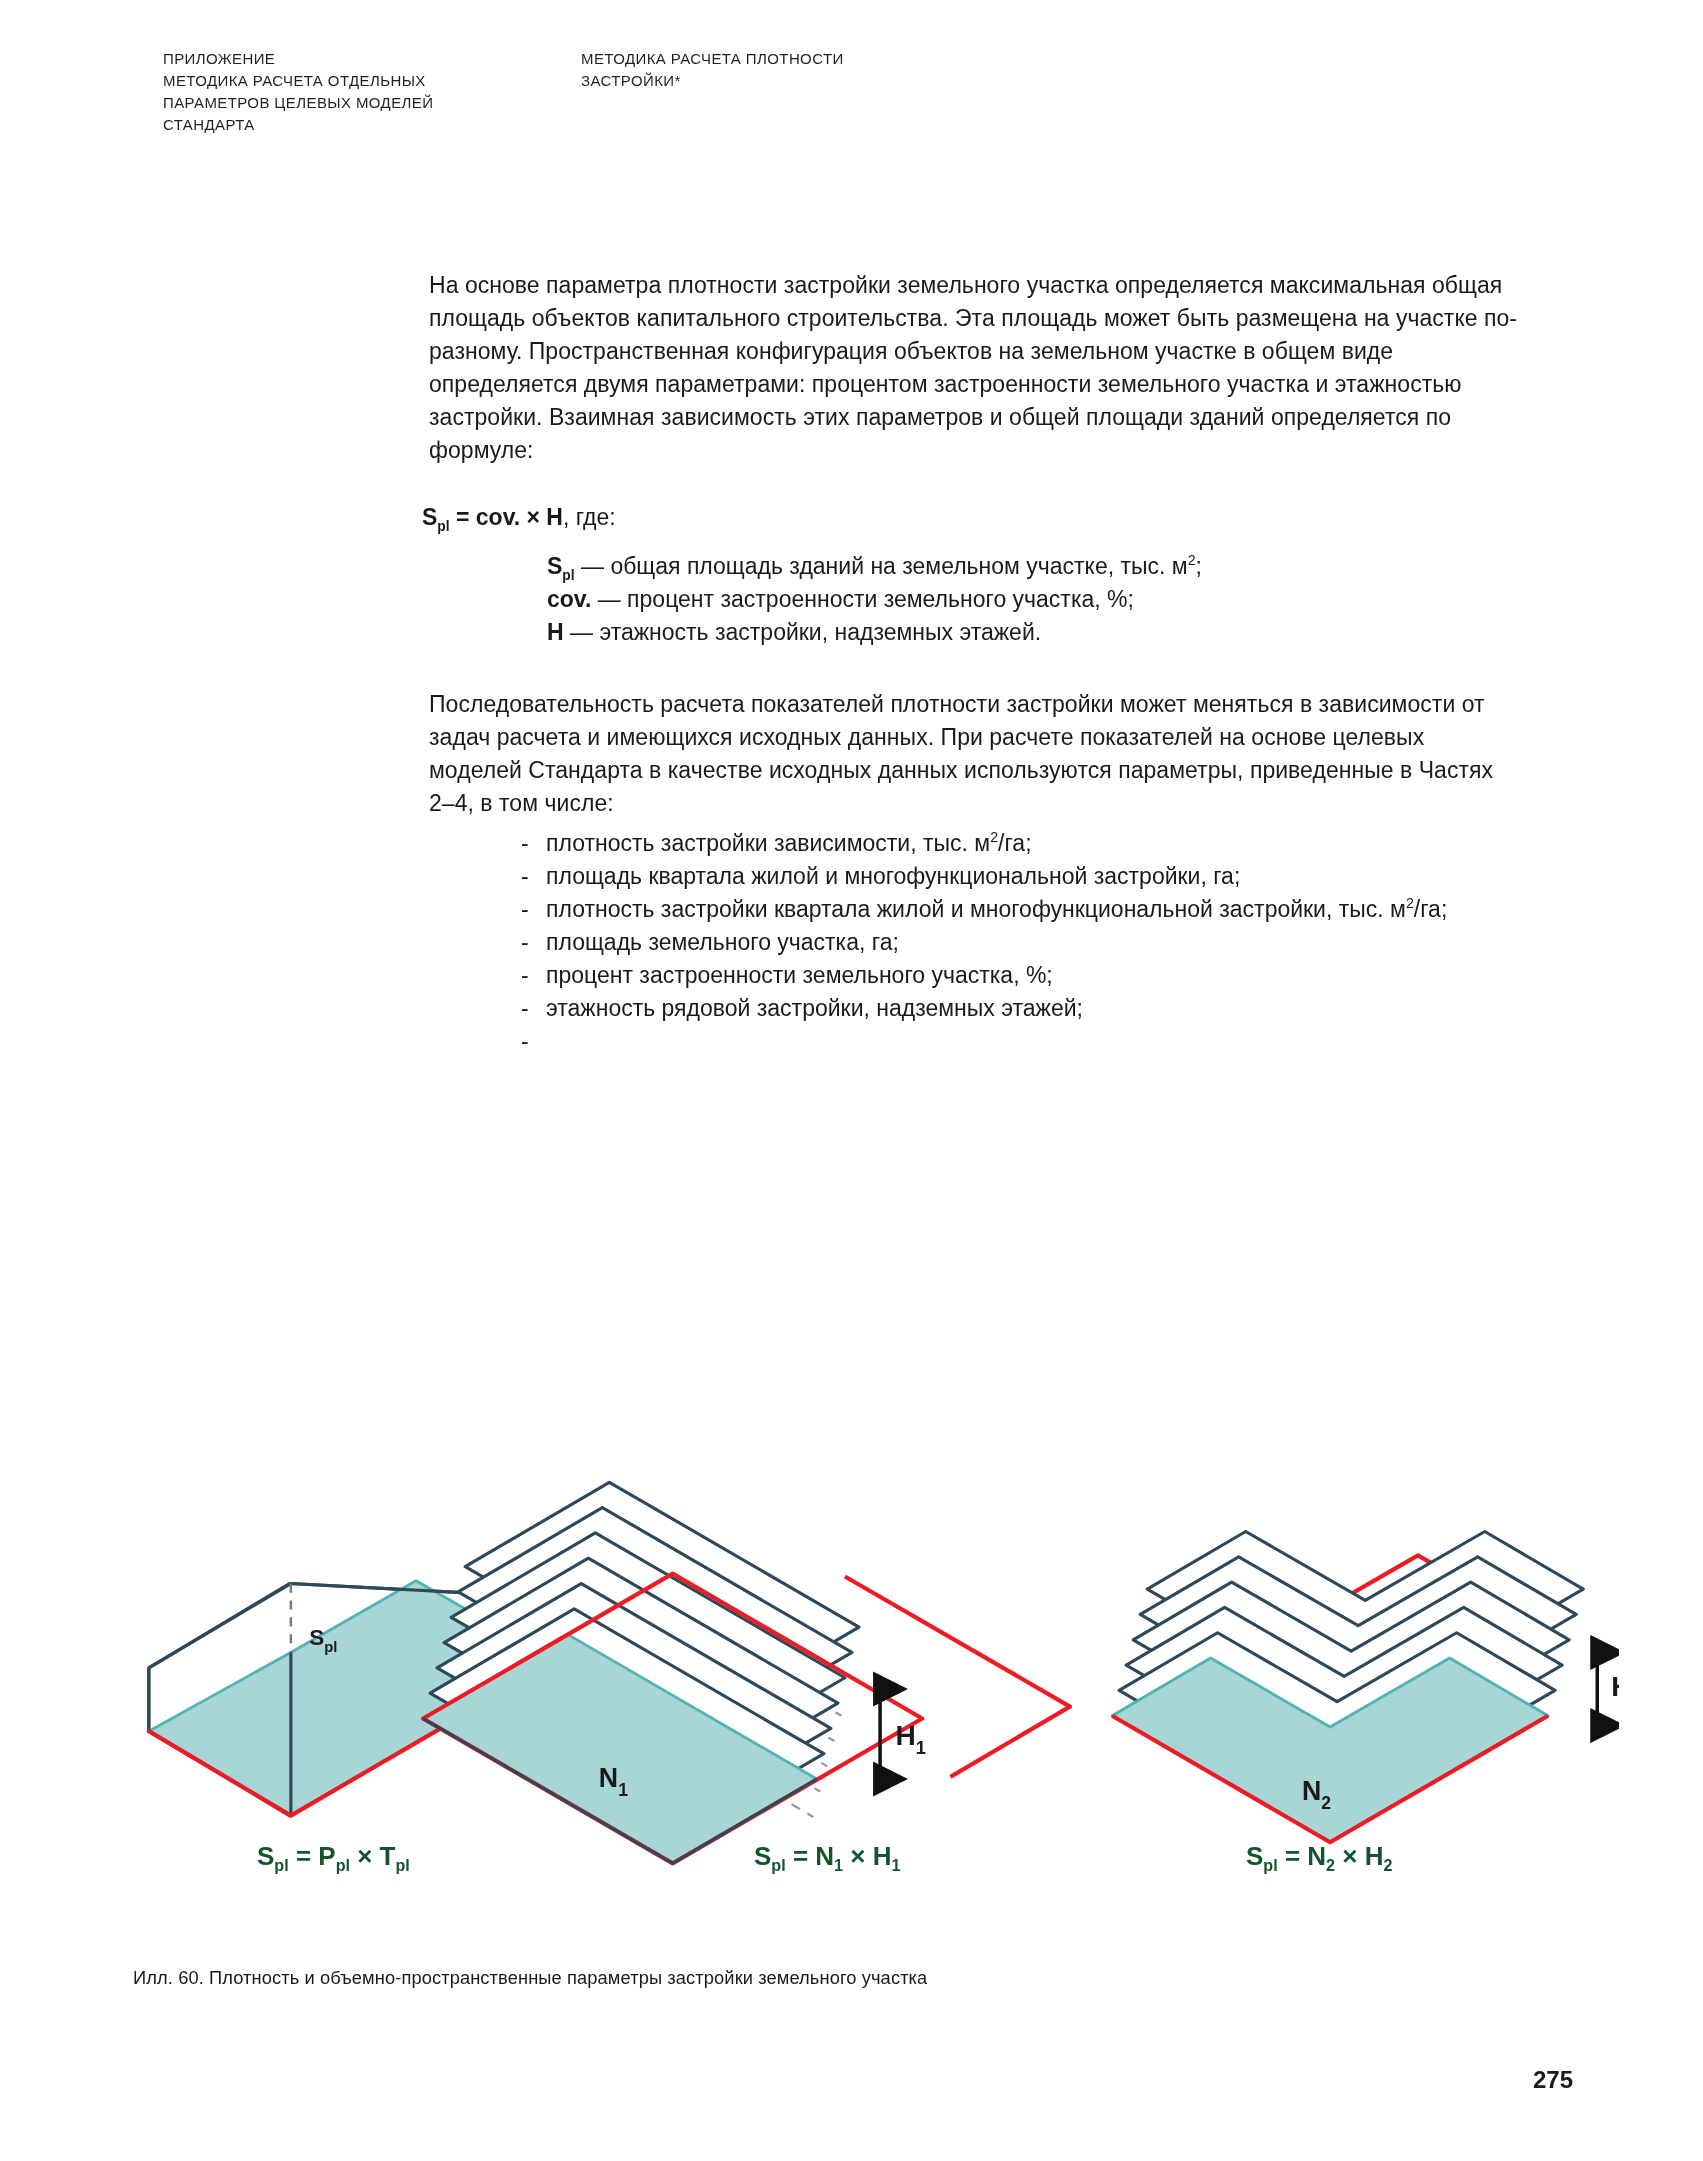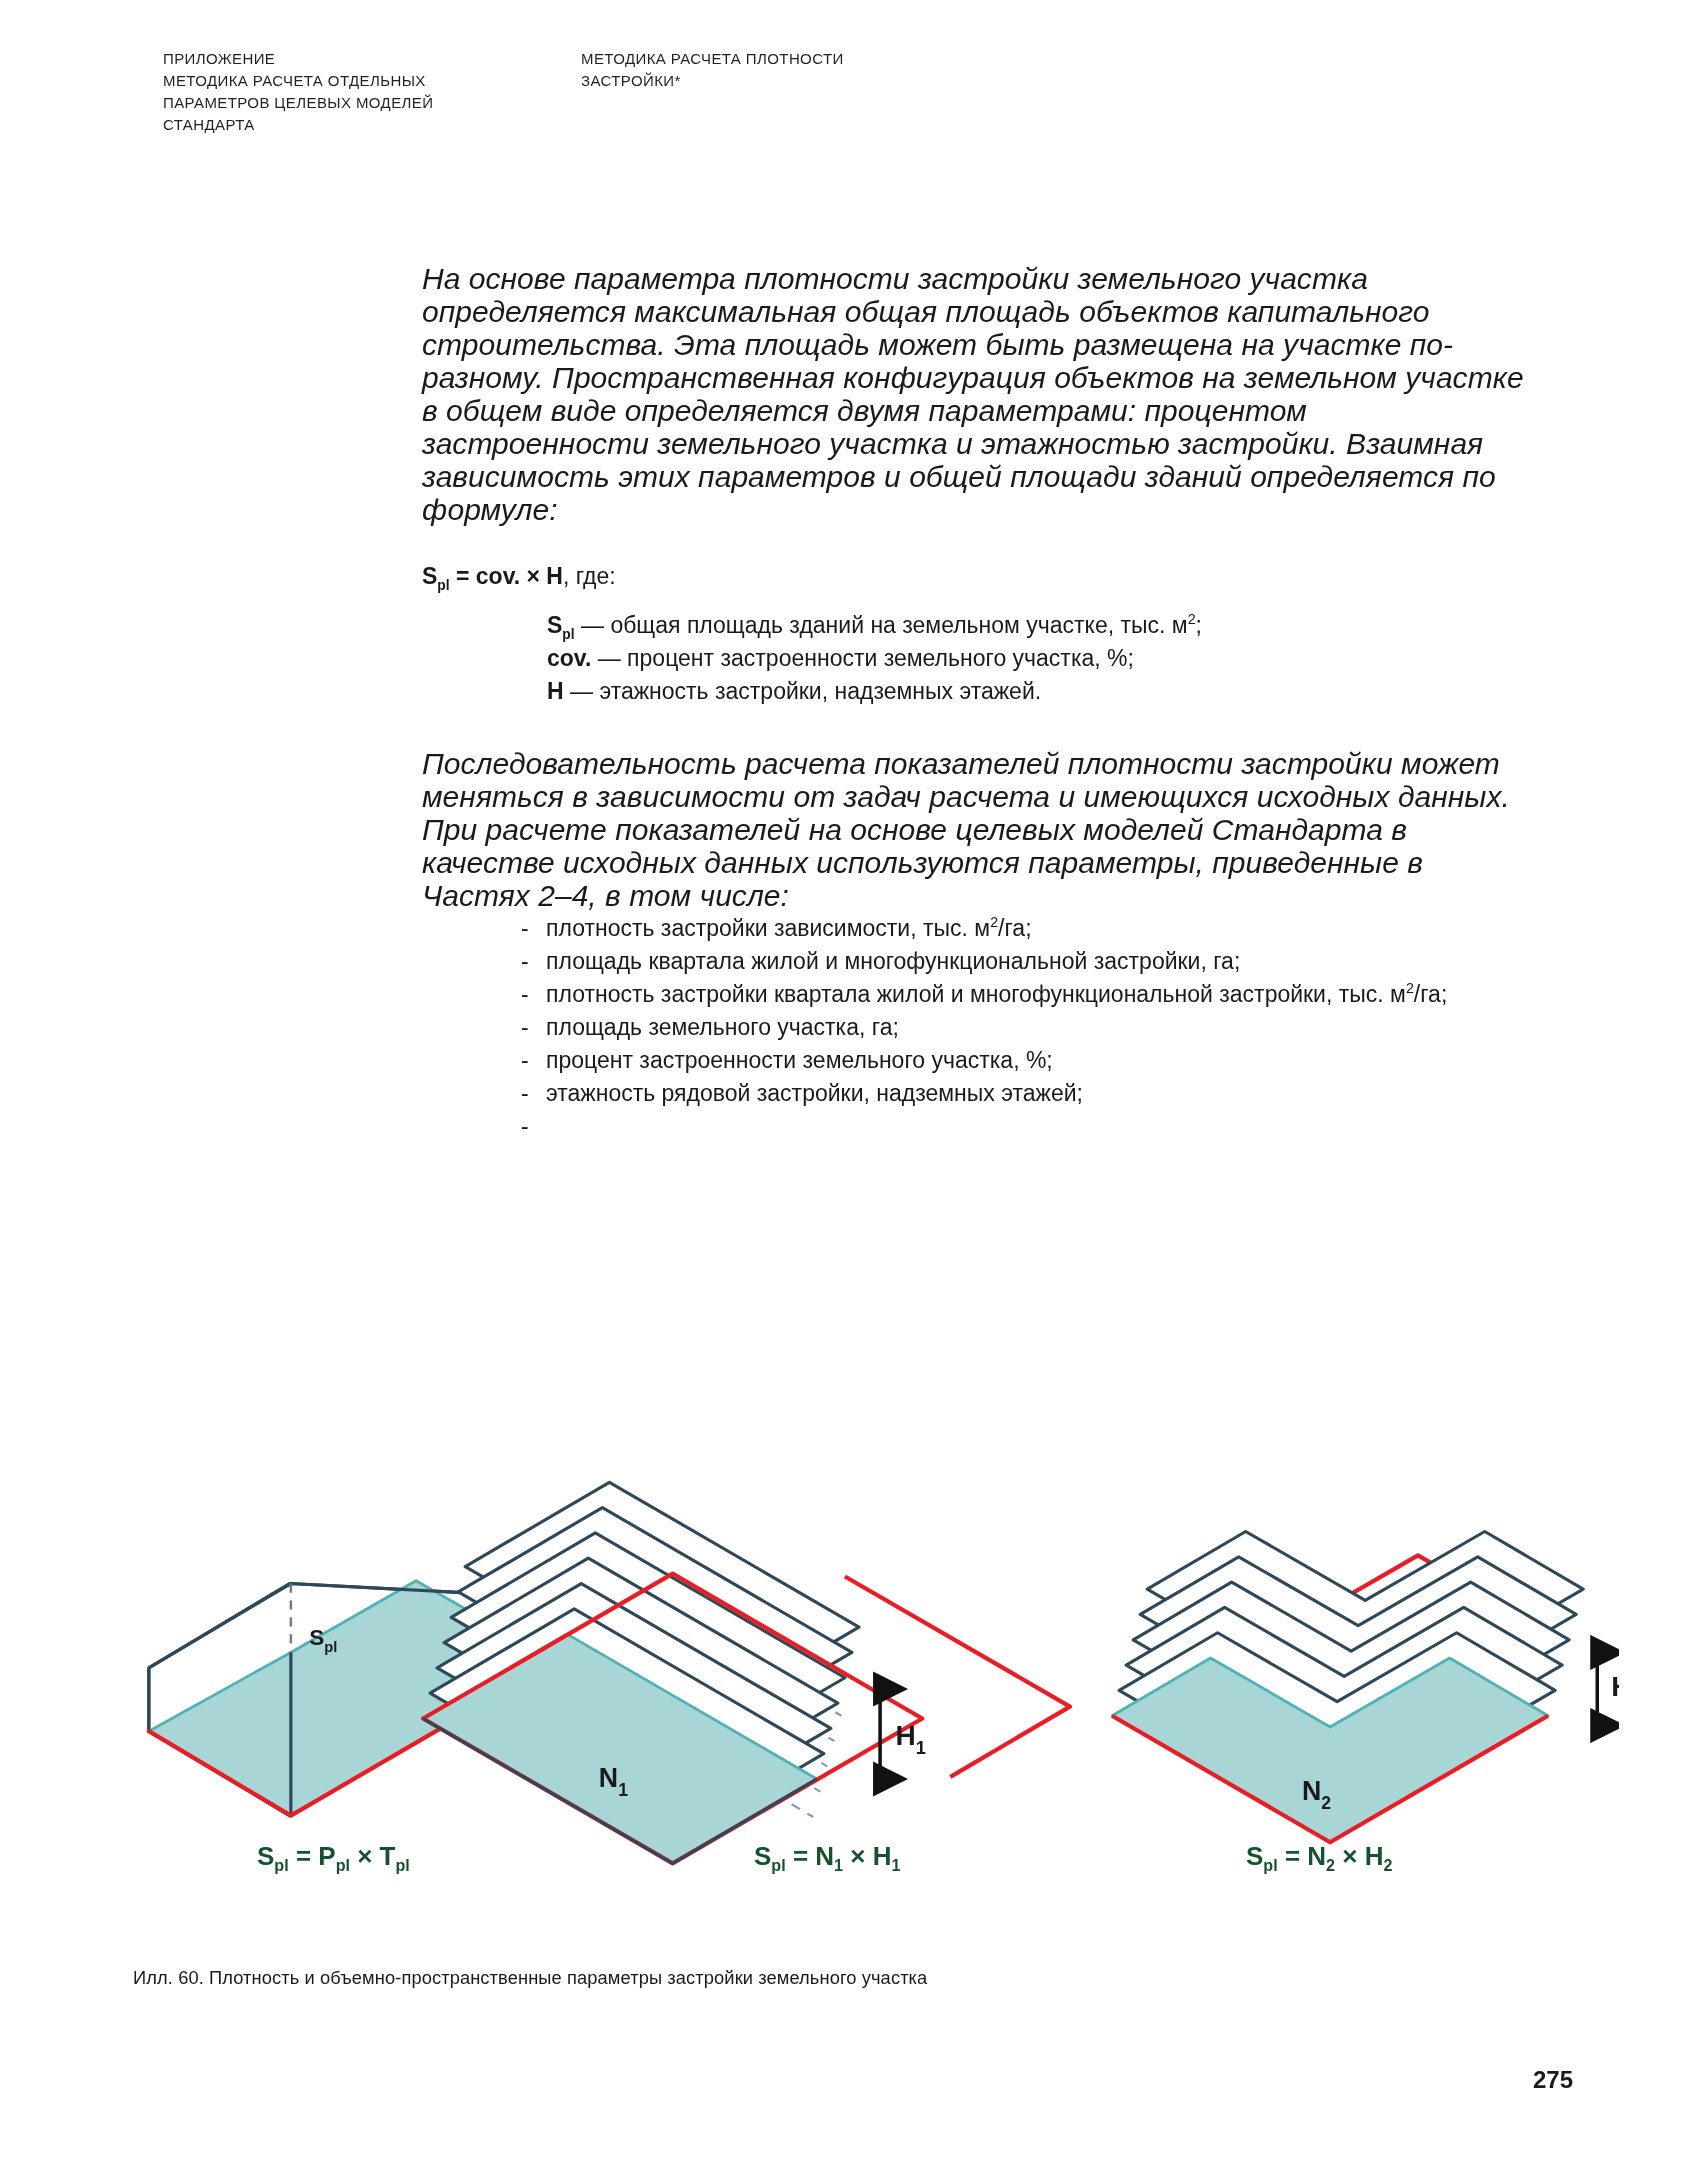--- a/index.html
+++ b/index.html
@@ -41,26 +41,25 @@
   .header-line  { display: block; white-space: pre; }
 
   
   .body-col {
     position: absolute;
     left: 422px;
     top: 262px;
     width: 1105px;
   }
   p.para {
-    margin: 0;
-    font-size: 30px;
+    margin: 7px;
+    font-size: 23px;
     line-height: 33px;
     color: #1a1a1a;
     letter-spacing: 0.04px;
-    font-style: italic;
   }
 
   .formula-block {
     margin-top: 34px;
     font-size: 23px;
     line-height: 33px;
   }
   .formula-main { font-weight: 400; }
   .formula-main b { font-weight: 700; }
   .def-list {

